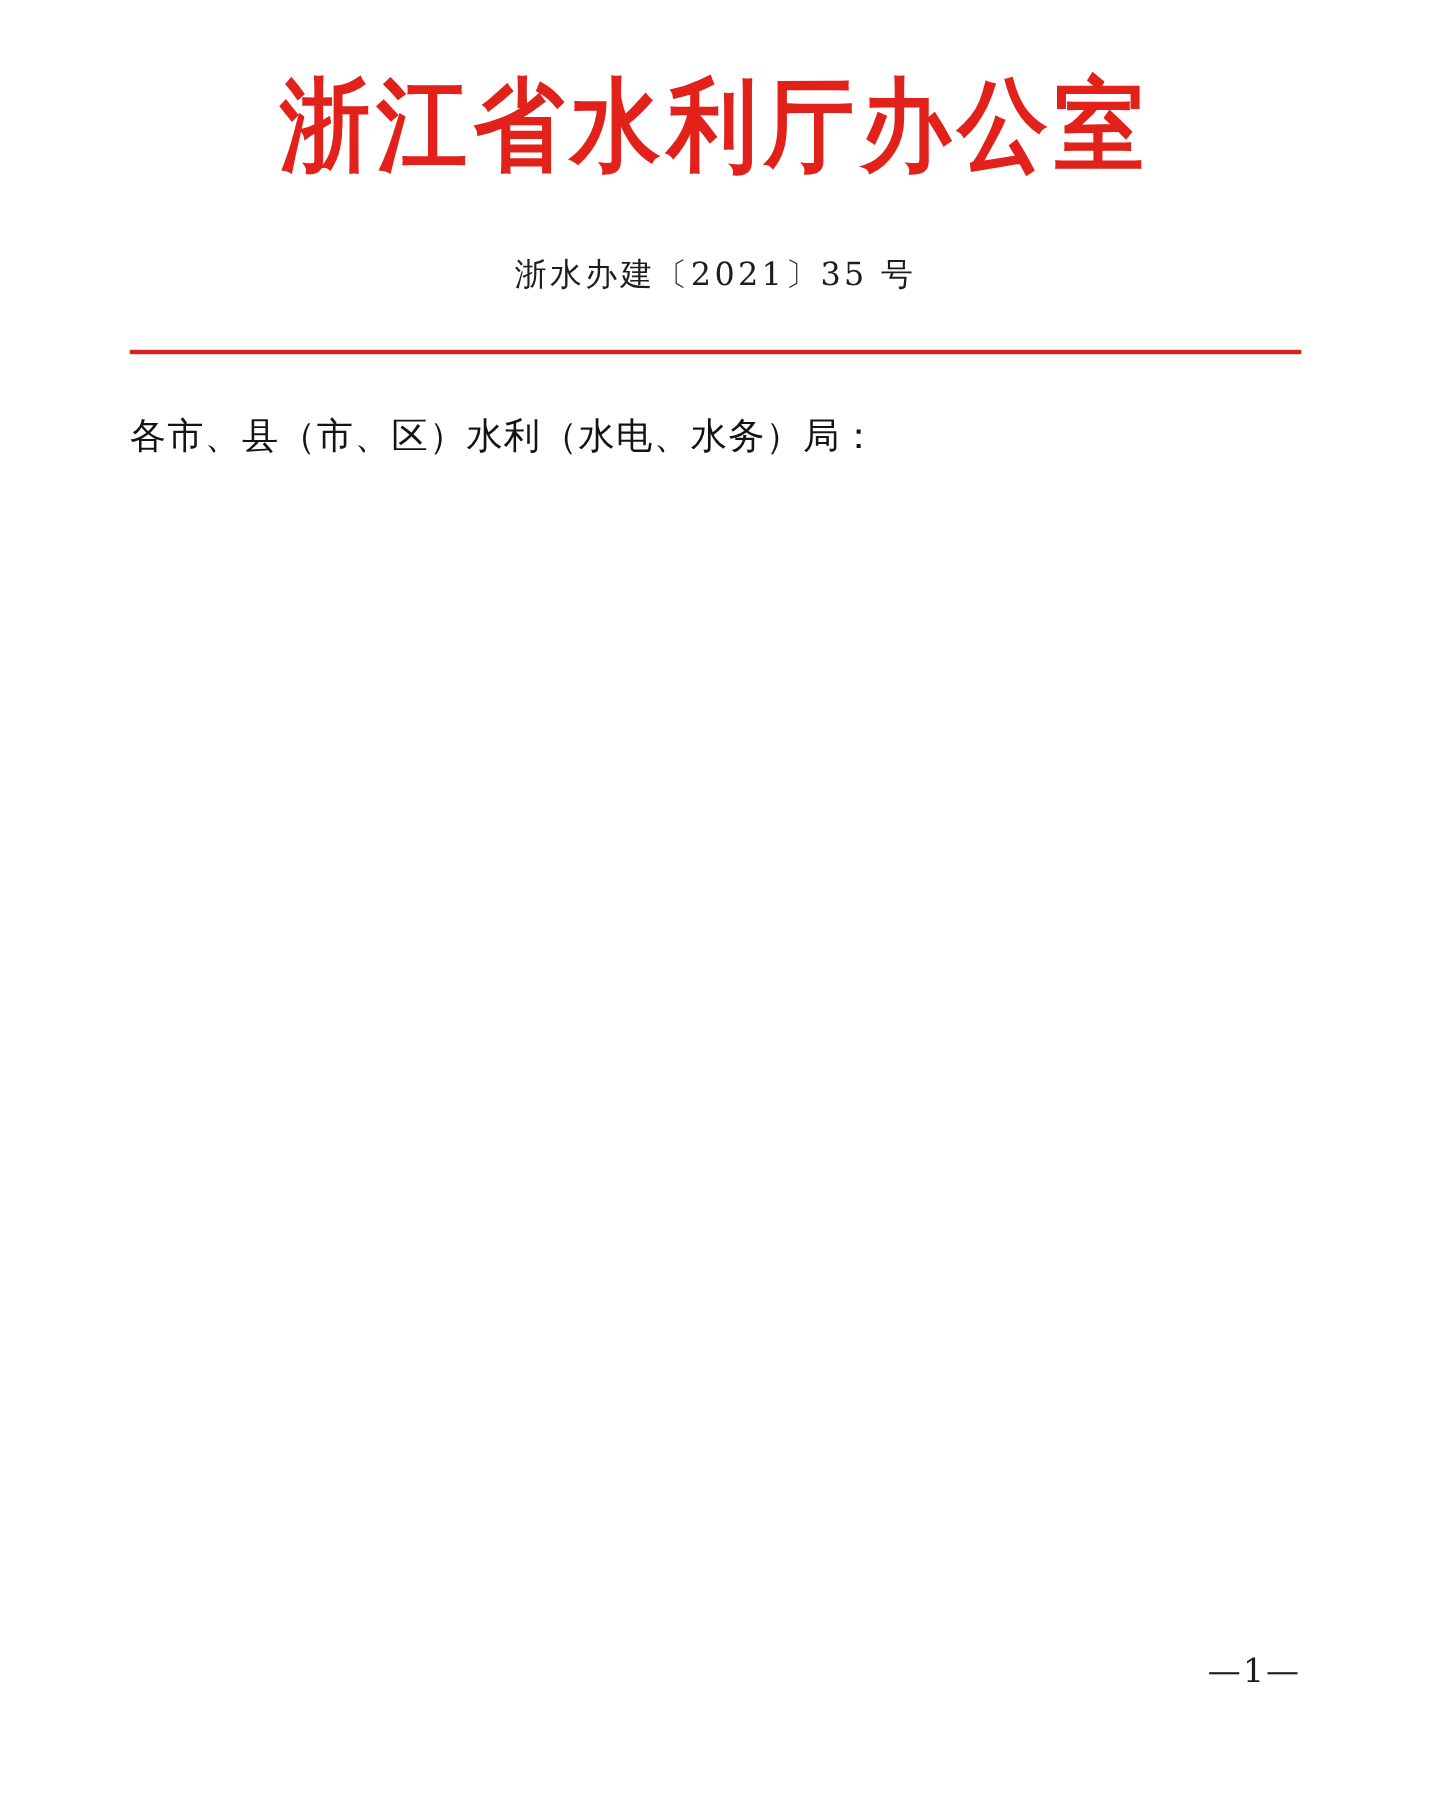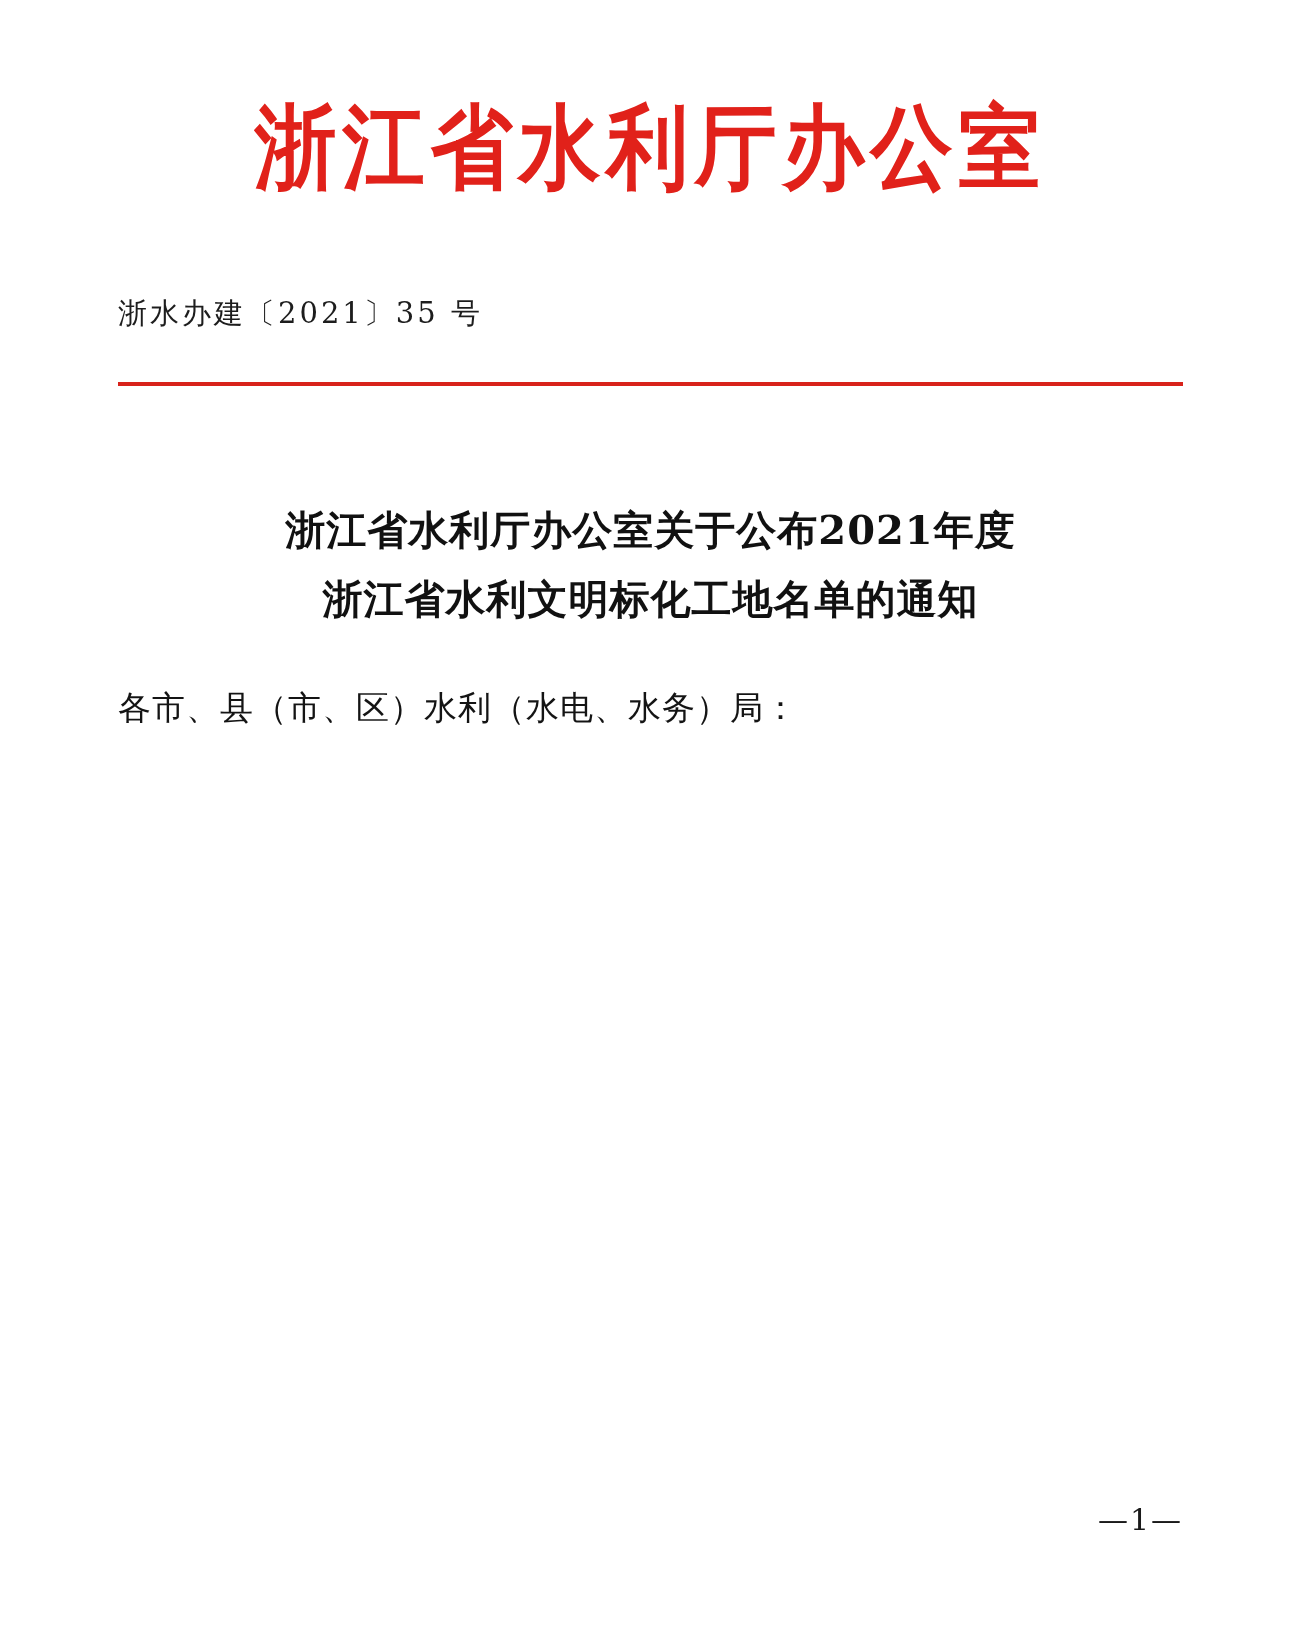--- a/index.html
+++ b/index.html
@@ -20,38 +20,38 @@
     position: relative;
     width: 1301px;
     height: 1647px;
     box-sizing: border-box;
     padding: 0 118px;
   }
 
   
   .letterhead {
     text-align: center;
-    padding-top: 96px;
+    padding-top: 64px;
   }
   .letterhead-title {
     font-family: "DejaVu Serif", "Liberation Serif", serif;
     font-weight: 700;
     font-size: 82px;
     line-height: 1.1;
     letter-spacing: 6px;
     color: #e1211a;
     white-space: nowrap;
     transform: scaleY(1.12);
     transform-origin: center top;
   }
 
   
   .doc-number {
-    text-align: left;
-    margin-top: 108px;
+    text-align: center;
+    margin-top: 76px;
     font-size: 29px;
     letter-spacing: 3px;
     color: #1d1d1d;
     font-family: "DejaVu Serif", "Liberation Serif", serif;
   }
 
   
   .red-rule {
     margin-top: 48px;
     height: 4px;
@@ -109,23 +109,19 @@
 <div class="page">
 
   <div class="letterhead">
     <div class="letterhead-title">浙江省水利厅办公室</div>
   </div>
 
   <div class="doc-number">浙水办建〔2021〕35 号</div>
 
   <div class="red-rule"></div>
 
-  <div class="doc-title">
-    <span class="line">浙江省水利厅办公室关于公布2021年度</span>
-    <span class="line">浙江省水利文明标化工地名单的通知</span>
-  </div>
 
   <div class="salutation">各市、县（市、区）水利（水电、水务）局：</div>
 
 
   <div class="page-number">—1—</div>
 
 </div>
 
 </body></html>

